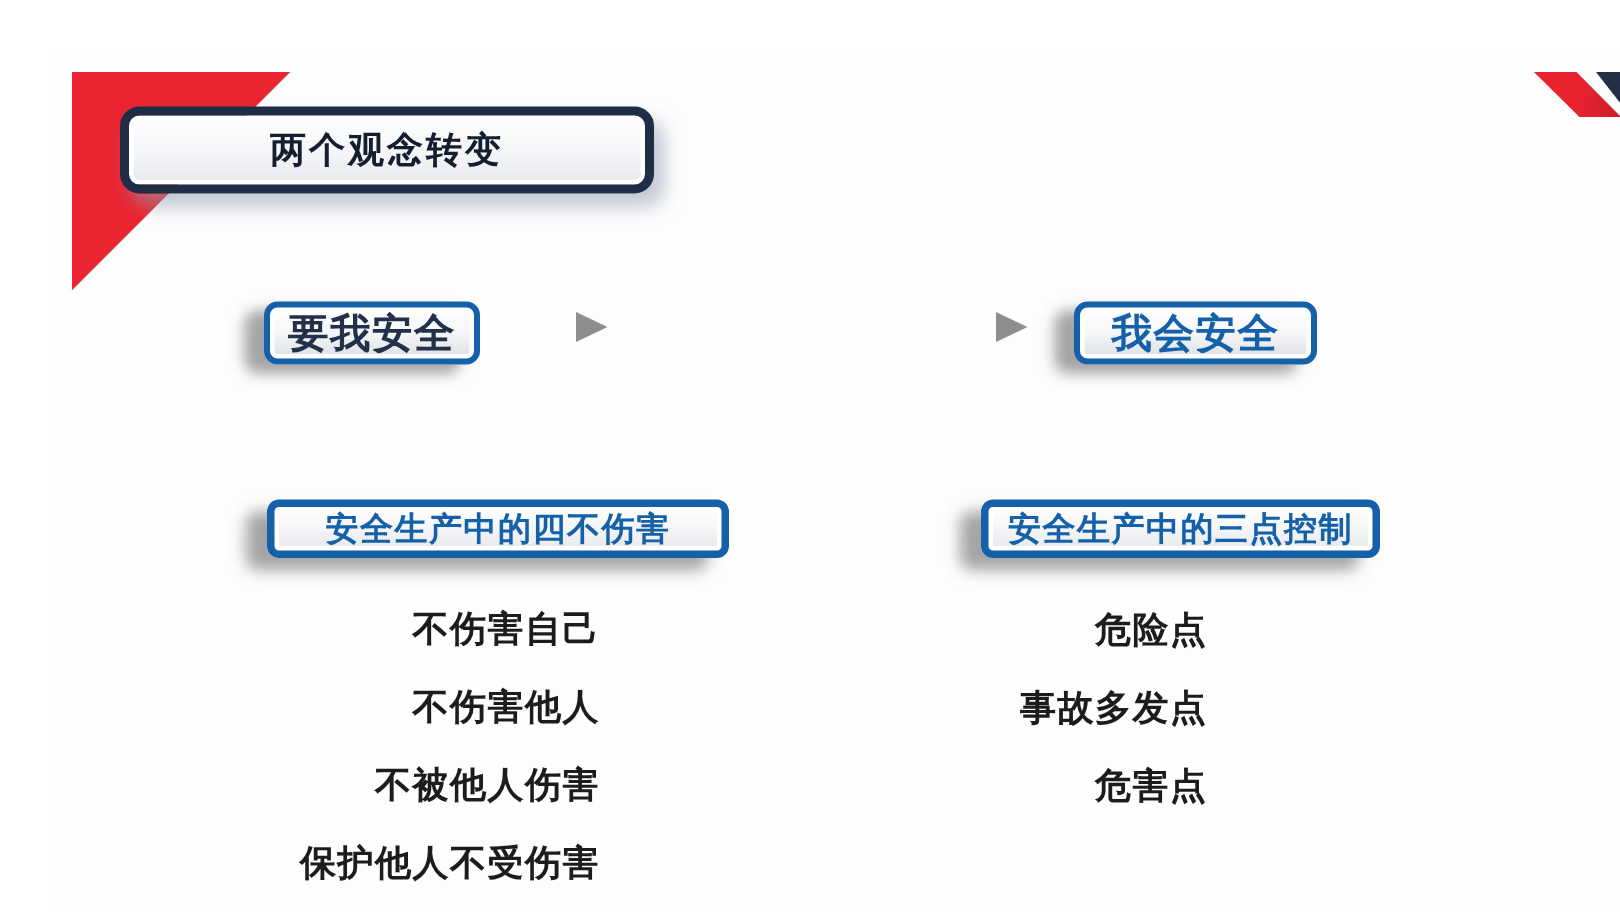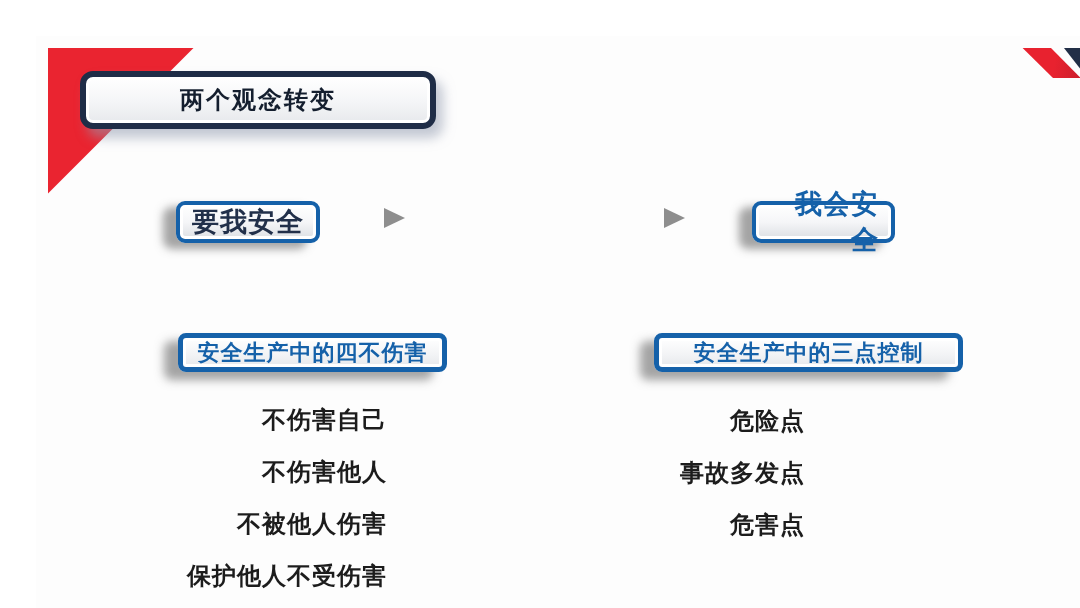--- a/index.html
+++ b/index.html
@@ -59,21 +59,21 @@
     border: 4px solid #1561a9; border-radius: 9px;
     background: linear-gradient(180deg, #ffffff 0%, #f5f6f8 50%, #dcdfe3 100%);
     box-shadow: -13px 6px 9px rgba(75,75,75,0.5), inset 0 0 0 3px #ffffff;
     display: flex; align-items: center; justify-content: center;
   }
   .flow-box span {
     font-size: 27px; font-weight: bold; letter-spacing: 1px; color: #22304a;
   }
   .flow-box-1 { left: 128px; width: 144px; }
   .flow-box-2 { left: 403px; width: 144px; }
-  .flow-box-3 { left: 704px; width: 143px; }
+  .flow-box-3 { left: 668px; width: 162px; }
   .flow-box-3 span { color: #1561a9; }
 
   
   .arrow {
     position: absolute; top: 160px; height: 20px; width: 64px;
     display: flex; align-items: center;
   }
   .arrow-1 { left: 300px; }
   .arrow-2 { left: 580px; }
   .arrow .tail { width: 43px; height: 8px; background: #8e8e8e; }
@@ -87,26 +87,26 @@
   .section-header {
     position: absolute; top: 285px; height: 39px;
     border: 5px solid #1561a9; border-radius: 8px;
     background: linear-gradient(180deg, #ffffff 0%, #f3f4f6 55%, #e6e8eb 100%);
     box-shadow: -14px 8px 10px rgba(75,75,75,0.5), inset 0 0 0 3px #ffffff;
     display: flex; align-items: center; justify-content: center;
   }
   .section-header span {
     font-size: 22px; font-weight: bold; color: #1561a9; letter-spacing: 1px;
   }
-  .section-header-1 { left: 130px; width: 269px; }
-  .section-header-2 { left: 606px; width: 309px; }
+  .section-header-1 { left: 130px; width: 308px; }
+  .section-header-2 { left: 606px; width: 266px; }
 
   
   .item-list { position: absolute; }
-  .item-list-1 { left: 127px; top: 340px; }
+  .item-list-1 { left: 140px; top: 340px; }
   .item-list-2 { left: 620px; top: 341px; }
   .item-list .li {
     height: 40px; line-height: 40px;
     font-size: 24px; font-weight: bold; color: #1c1c1c; letter-spacing: 1px;
     white-space: nowrap;
   }
 </style>
 </head>
 <body>
 

